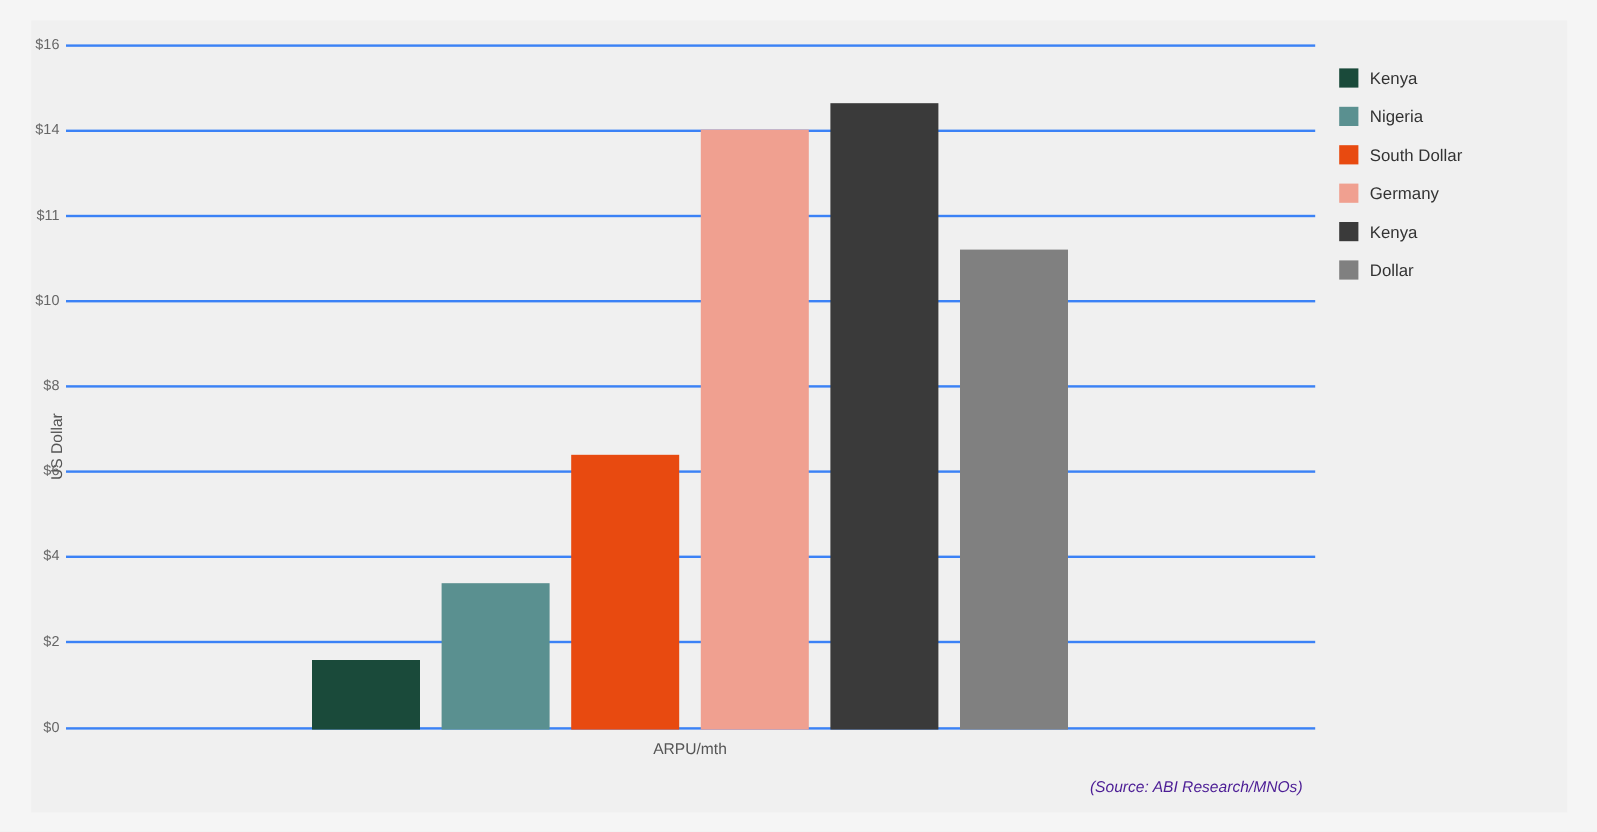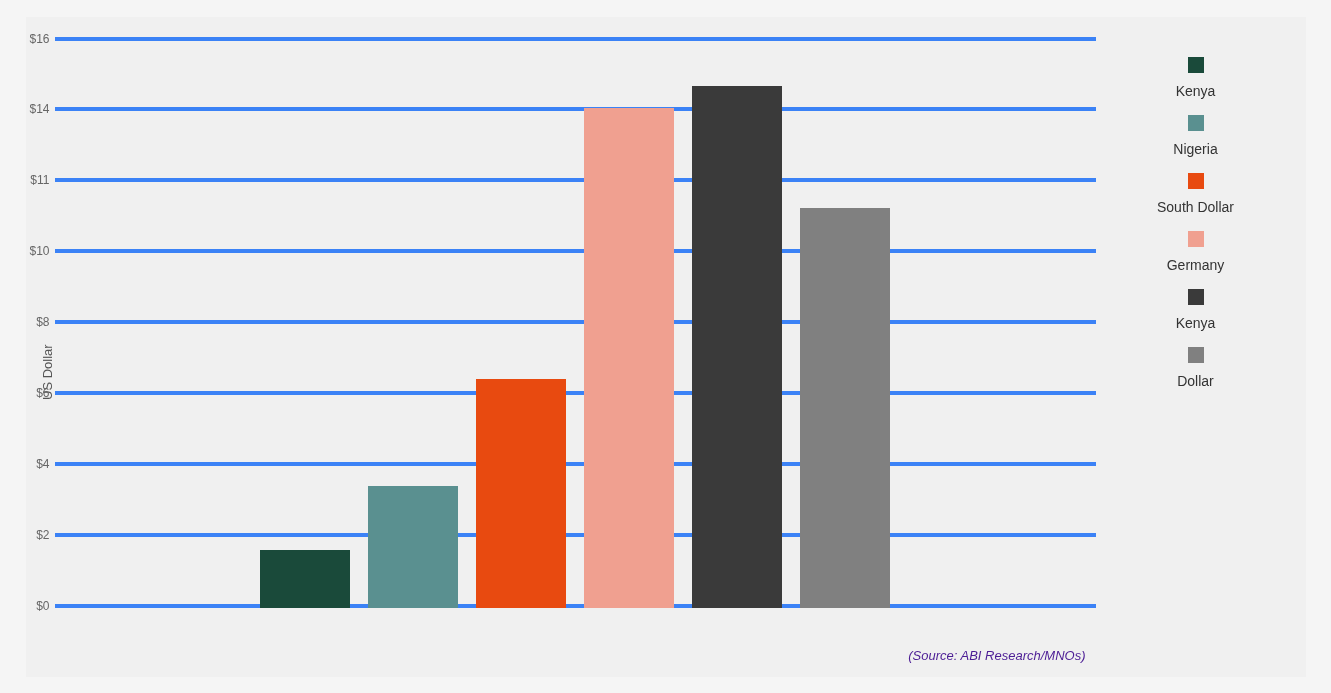--- a/index.html
+++ b/index.html
@@ -55,21 +55,21 @@
       top: 0;
       left: 0;
       right: 0;
       bottom: 40px;
       display: flex;
       flex-direction: column;
       justify-content: space-between;
     }
     .grid-line {
       width: 100%;
-      border-top: 4px solid #3b82f6;
+      border-top: 2px solid #3b82f6;
       position: relative;
     }
     .grid-line-label {
       position: absolute;
       left: -45px;
       top: -9px;
       font-size: 12px;
       color: #666;
       width: 40px;
       text-align: right;
@@ -123,21 +123,20 @@
     .legend {
       width: 200px;
       padding: 10px 20px;
       display: flex;
       flex-direction: column;
       gap: 16px;
       padding-top: 20px;
     }
     .legend-item {
       display: flex;
-      flex-direction: column;
       align-items: center;
       gap: 10px;
     }
     .legend-color {
       width: 16px;
       height: 16px;
       flex-shrink: 0;
     }
     .legend-label {
       font-size: 14px;
@@ -195,20 +194,23 @@
             <div class="bar-wrapper">
               <div class="bar" style="height: 87.5%; background-color: rgb(240, 160, 144);"></div>
             </div>
             <div class="bar-wrapper">
               <div class="bar" style="height: 91.25%; background-color: rgb(58, 58, 58);"></div>
             </div>
             <div class="bar-wrapper">
               <div class="bar" style="height: 70%; background-color: rgb(128, 128, 128);"></div>
             </div>
           </div>
+          <div class="x-axis-area">
+          <span class="x-axis-label">ARPU/mth</span>
+        </div>
       </div>
       <div class="source-text">(Source: ABI Research/MNOs)</div>
     </div>
   </div>
   <div class="legend" id="legend-container">
 
   <div class="legend-item">
         <div class="legend-color" style="background-color: rgb(26, 74, 58);"></div>
         <span class="legend-label">Kenya</span>
       </div>

